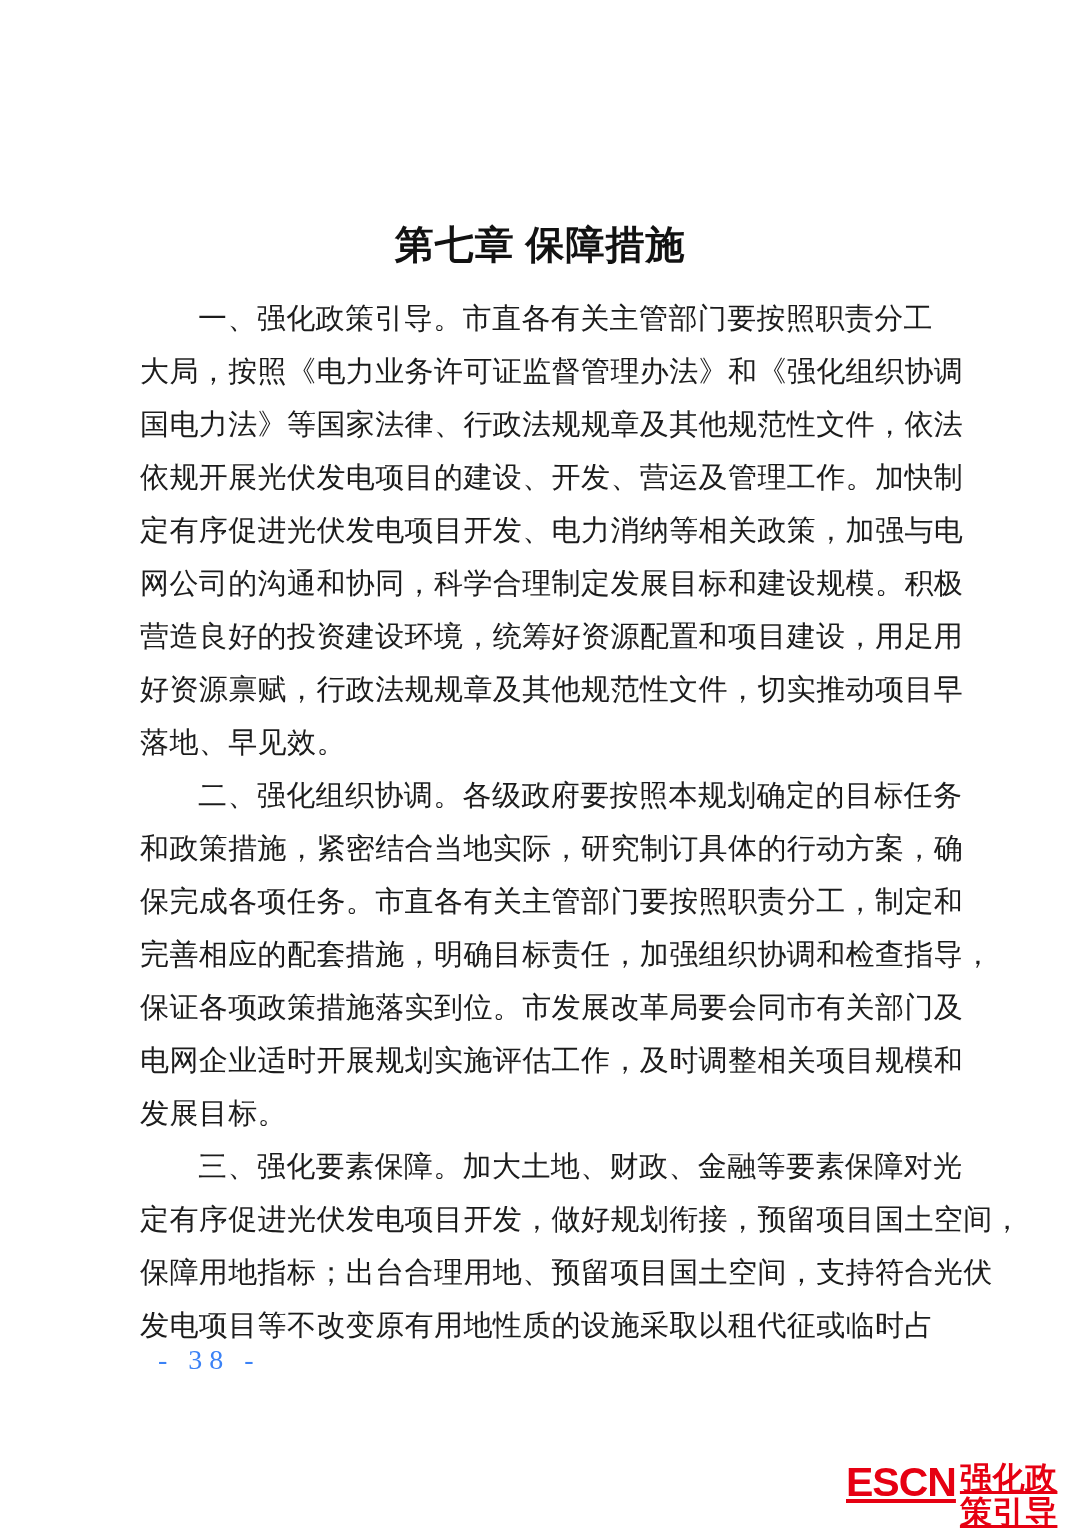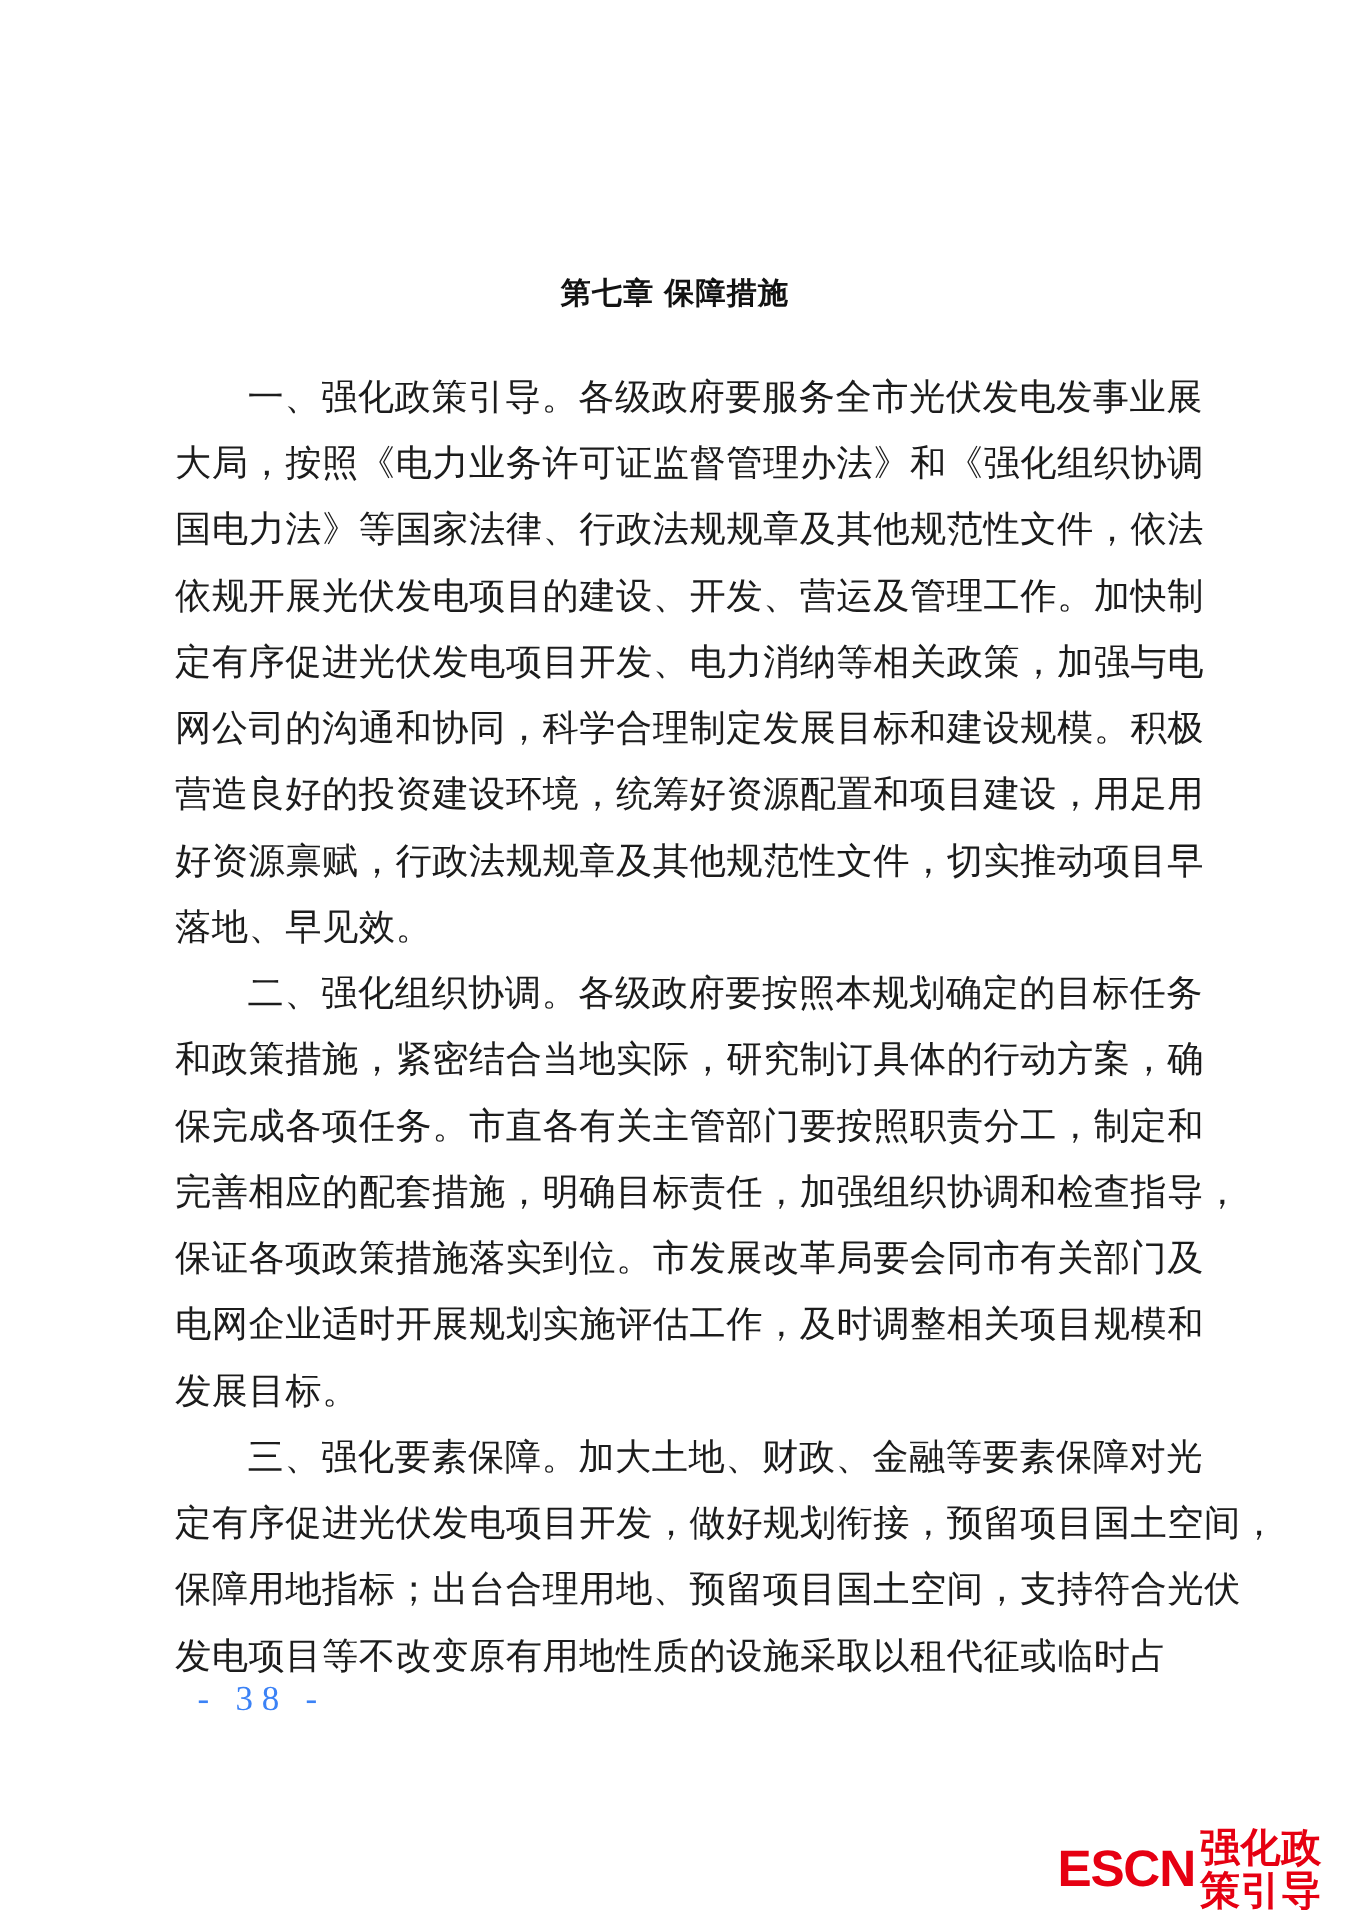--- a/index.html
+++ b/index.html
@@ -15,23 +15,23 @@
     overflow: hidden;
     font-family: "Liberation Serif", serif;
   }
   .chapter-title {
     position: absolute;
     top: 218px;
     left: 0;
     width: 100%;
     margin: 0;
     text-align: center;
-    font-family: Liberation Sans, sans-serif;
+    font-family: Liberation Serif, serif;
     font-weight: bold;
-    font-size: 24px;
+    font-size: 39px;
     color: #121212;
     letter-spacing: 1px;
   }
   .body-text {
     position: absolute;
     top: 292px;
     left: 140px;
     width: 810px;
   }
   .paragraph {
@@ -56,22 +56,23 @@
     font-size: 28px;
     color: #3b82f6;
     letter-spacing: 7px;
     font-family: "Liberation Serif", serif;
   }
   .logo {
     position: absolute;
     left: 846px;
     top: 1462px;
     display: flex;
-    align-items: center;
+    align-items: flex-start;
     color: #e60012; 
+    text-decoration: underline;
   }
   .logo-en {
     font-family: "Liberation Sans", sans-serif;
     font-weight: 800;
     font-size: 41px;
     line-height: 1;
     letter-spacing: -1px;
   }
   .logo-cn {
     font-family: "Liberation Sans", sans-serif;
@@ -84,21 +85,21 @@
 </style>
 </head>
 <body>
 
 <div class="page">
 
   <h1 class="chapter-title">第七章 保障措施</h1>
 
   <div class="body-text" id="body-text">
       <div class="paragraph">
-        <div class="text-line indent">一、强化政策引导。各级政府要服务全市光伏发电发事业展</div>
+        <div class="text-line indent">一、强化政策引导。市直各有关主管部门要按照职责分工</div>
         <div class="text-line">大局，按照《电力业务许可证监督管理办法》和《强化组织协调</div>
         <div class="text-line">国电力法》等国家法律、行政法规规章及其他规范性文件，依法</div>
         <div class="text-line">依规开展光伏发电项目的建设、开发、营运及管理工作。加快制</div>
         <div class="text-line">定有序促进光伏发电项目开发、电力消纳等相关政策，加强与电</div>
         <div class="text-line">网公司的沟通和协同，科学合理制定发展目标和建设规模。积极</div>
         <div class="text-line">营造良好的投资建设环境，统筹好资源配置和项目建设，用足用</div>
         <div class="text-line">好资源禀赋，行政法规规章及其他规范性文件，切实推动项目早</div>
         <div class="text-line">落地、早见效。</div>
       </div>
       <div class="paragraph">

